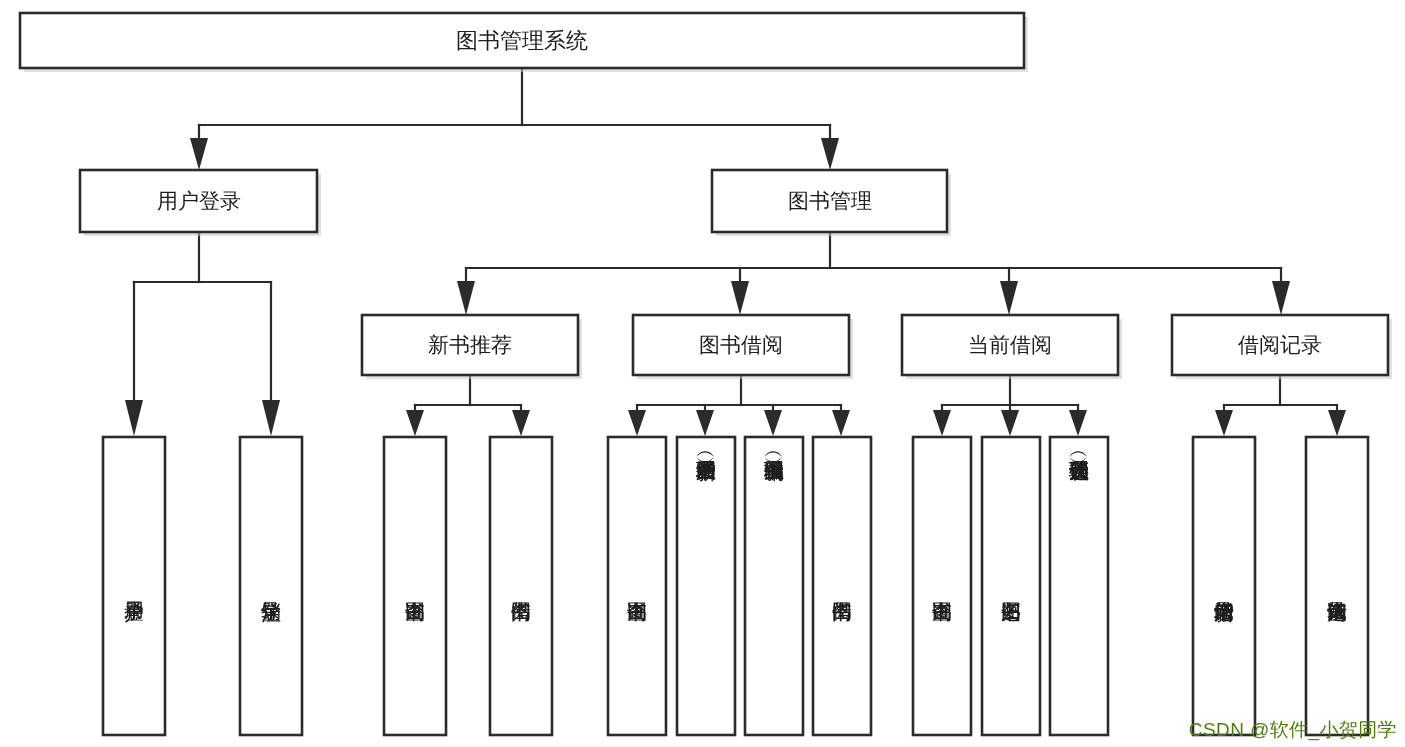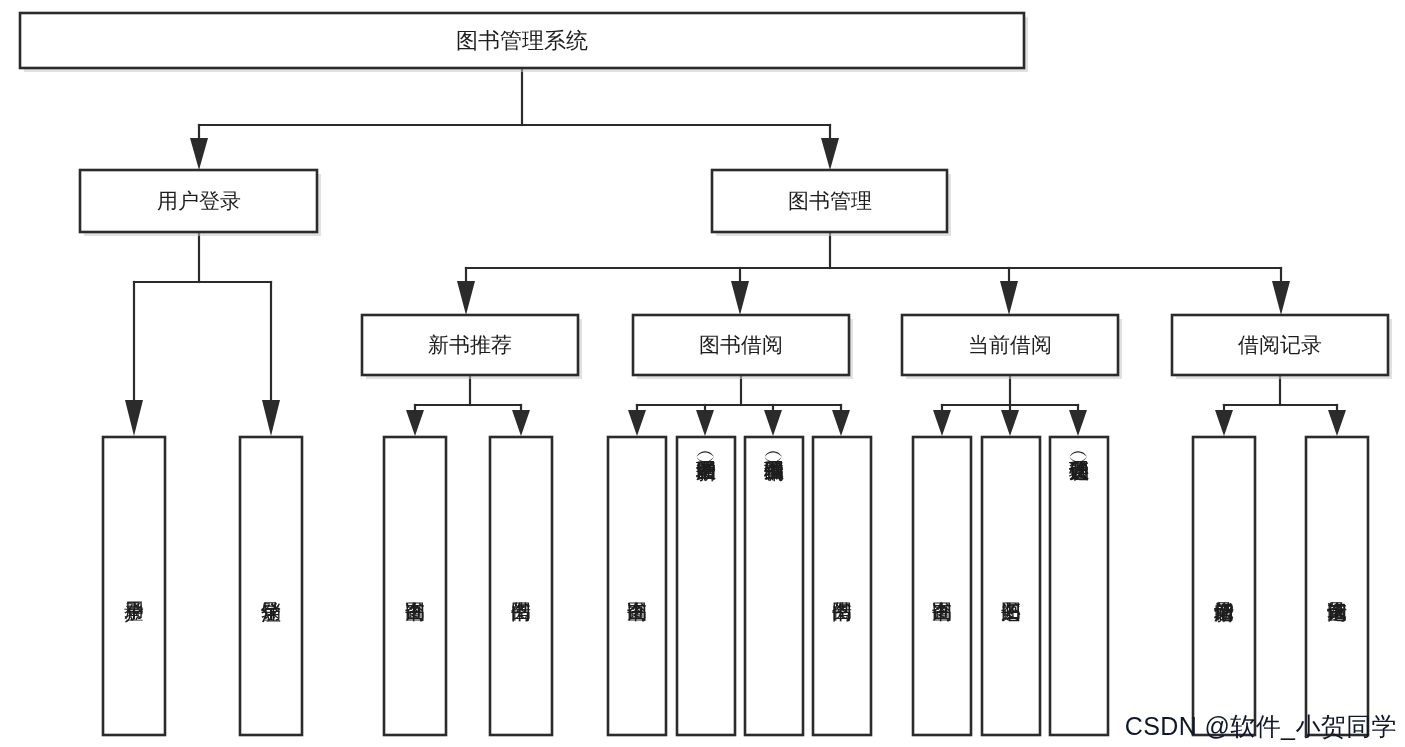--- a/index.html
+++ b/index.html
@@ -73,22 +73,22 @@
     font-size: 20px;
     line-height: 1.16;
     color: #1d1d1d;
     text-align: center;
   }
   .watermark {
     position: absolute;
     right: 8px;
     bottom: 4px;
     font-family: "Liberation Sans", "DejaVu Sans", sans-serif;
-    font-size: 25px;
-    color: #0f172a;
+    font-size: 19px;
+    color: #4d7c0f;
     white-space: nowrap;
     letter-spacing: 0.4px;
   }
 </style>
 </head>
 <body>
 
 <div id="diagram-root">
 
   <svg class="canvas" viewBox="0 0 1405 747">

